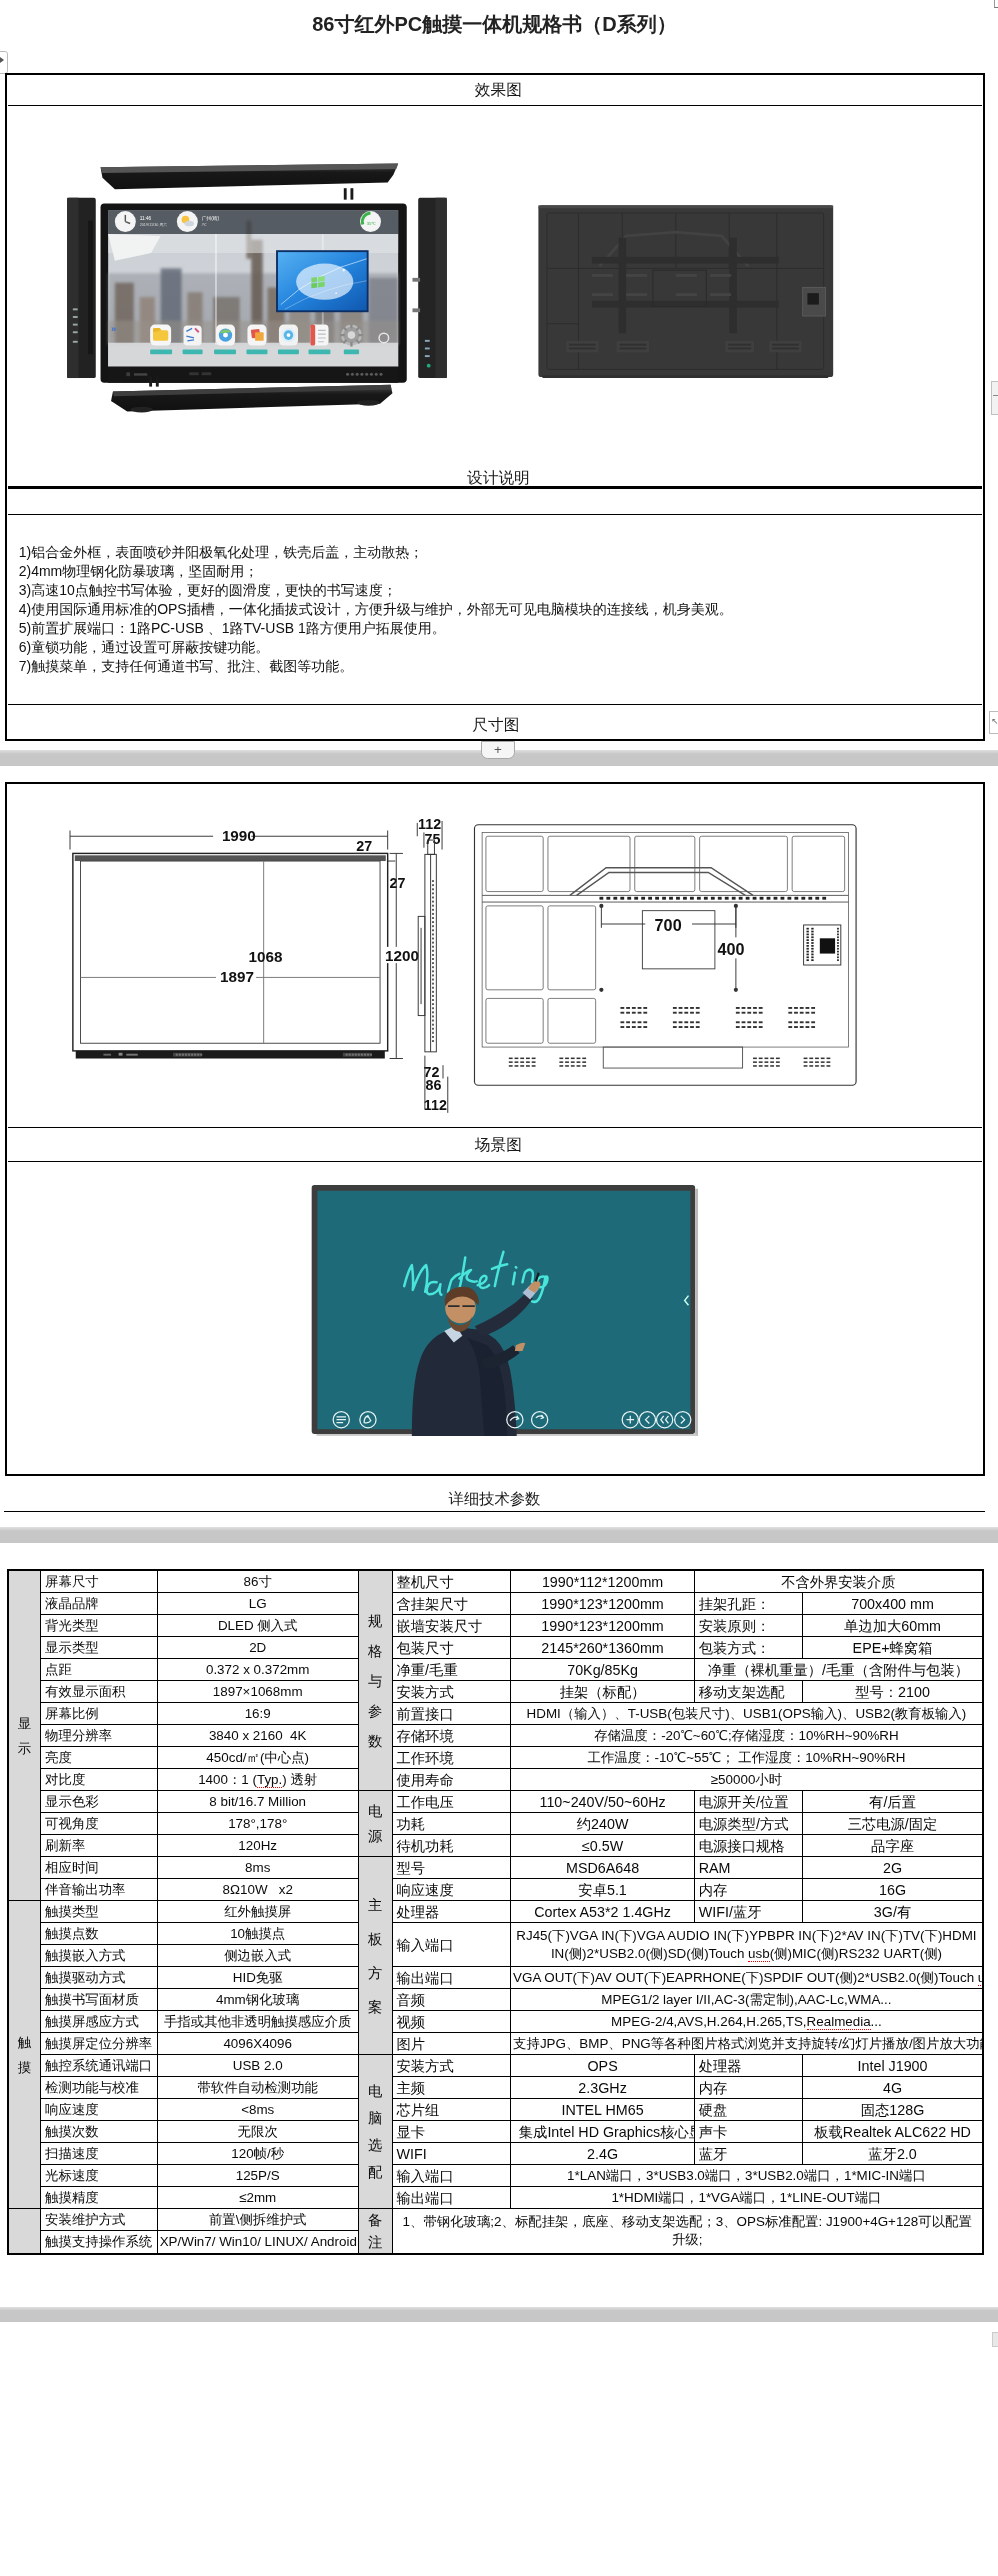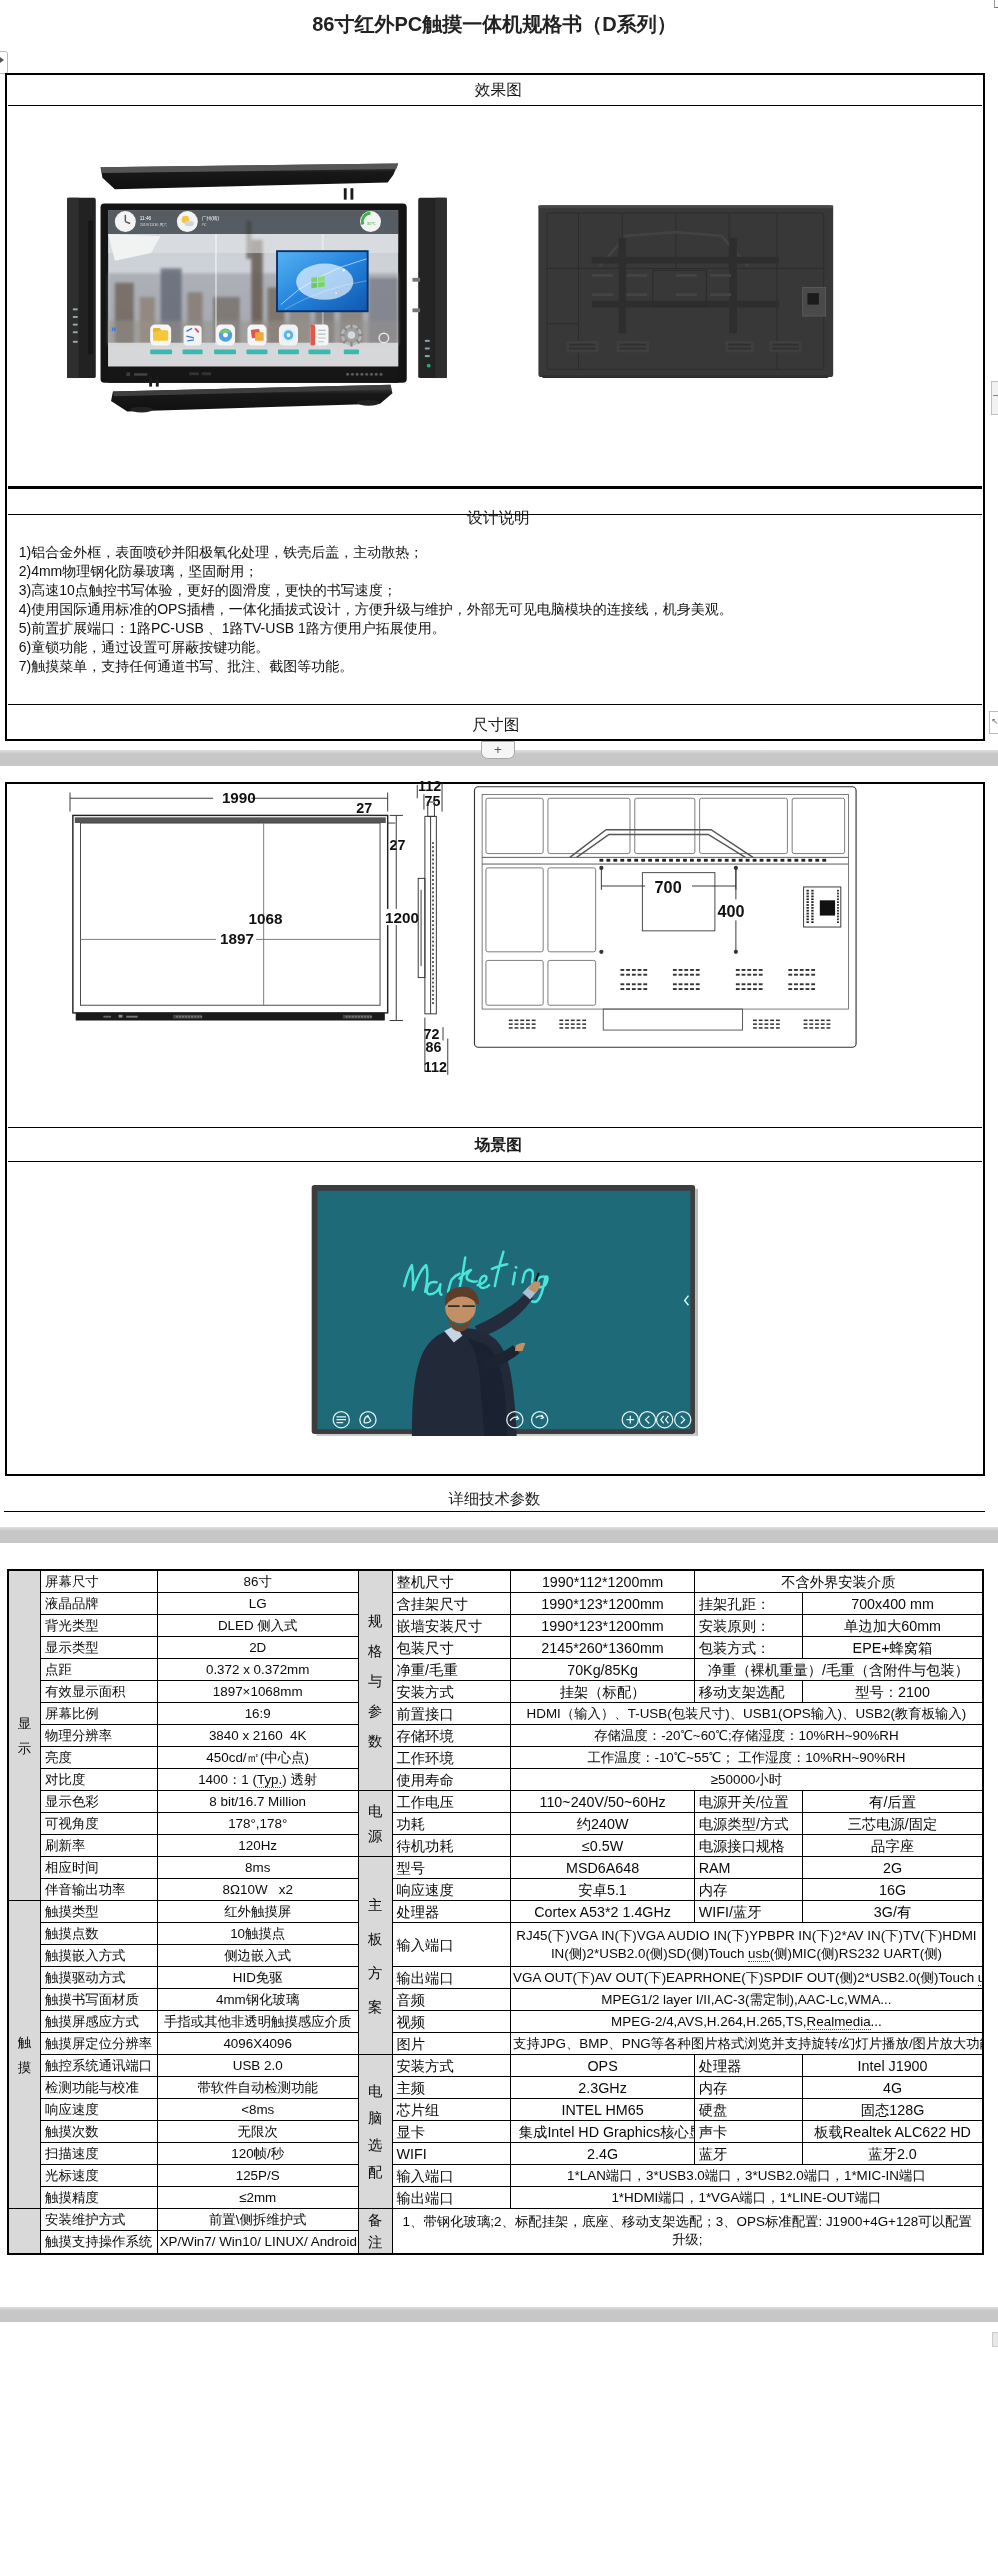--- a/index.html
+++ b/index.html
@@ -270,21 +270,21 @@
   <rect x="755" y="249" width="24" height="2"></rect>
           <rect x="755" y="253" width="24" height="2"></rect>
   <rect x="801" y="249" width="28" height="2"></rect>
           <rect x="801" y="253" width="28" height="2"></rect>
  </g>
  <rect x="560" y="282" width="300" height="3" rx="1" fill="#2f2f2f"></rect>
 </g>
 </svg></div>
 
 <div class="abs" style="left:7.6px;top:486px;width:974px;height:2.9px;background:#000;"></div>
-<div class="abs hdr" style="left:7.6px;top:508px;">设计说明</div>
+<div class="abs hdr" style="left:7.6px;top:468px;">设计说明</div>
 <div class="abs" style="left:7.6px;top:514px;width:974px;height:1px;background:#000;"></div>
 
 <div class="abs" style="left:6.7px;top:543px;width:972px;font-size:14px;line-height:19px;color:#111;padding-left:12px;">
 1)铝合金外框，表面喷砂并阳极氧化处理，铁壳后盖，主动散热；<br>
 2)4mm物理钢化防暴玻璃，坚固耐用；<br>
 3)高速10点触控书写体验，更好的圆滑度，更快的书写速度；<br>
 4)使用国际通用标准的OPS插槽，一体化插拔式设计，方便升级与维护，外部无可见电脑模块的连接线，机身美观。<br>
 5)前置扩展端口：1路PC-USB 、1路TV-USB 1路方便用户拓展使用。<br>
 6)童锁功能，通过设置可屏蔽按键功能。<br>
 7)触摸菜单，支持任何通道书写、批注、截图等功能。
@@ -294,21 +294,21 @@
 <div class="abs hdr" style="left:5px;top:715px;">尺寸图</div>
 
 <div class="abs" style="left:0;top:750px;width:998px;height:16px;background:linear-gradient(#e0e0e0 0%,#c7c7c7 25%,#c7c7c7 100%);"></div>
 
 <div class="abs" style="left:481px;top:741px;width:32px;height:16px;background:#f6f6f6;border:1px solid #a8a8a8;border-radius:0 0 6.7px 6.7px;text-align:center;font-size:13.4px;color:#555;line-height:15.3px;">+</div>
 
 <div class="abs" style="left:989px;top:711px;width:9.5px;height:21px;border:1px solid #bbb;background:#fff;font-size:8.6px;color:#666;text-align:center;line-height:19px;">↖</div>
 
 <div class="abs cell" style="left:4.8px;top:782px;width:980px;height:694px;border:2.9px solid #000;background:#fff;"></div>
 
-<div class="abs" id="dimensionArea" style="left:7.6px;top:756px;width:834px;height:343px;"><svg width="974" height="343" viewBox="0 0 1021 359" font-family="Liberation Sans,sans-serif">
+<div class="abs" id="dimensionArea" style="left:7.6px;top:794px;width:834px;height:343px;"><svg width="974" height="343" viewBox="0 0 1021 359" font-family="Liberation Sans,sans-serif">
       <g stroke="#333" fill="none" stroke-width="1">
         <line x1="65" y1="44" x2="398" y2="44"></line>
         <line x1="65" y1="38" x2="65" y2="58"></line>
         <line x1="398" y1="38" x2="398" y2="58"></line>
       </g>
       <rect x="215" y="34" width="40" height="18" fill="#fff"></rect>
       <text x="242" y="49" font-size="16" font-weight="bold" fill="#111" text-anchor="middle">1990</text>
       <rect x="68" y="62" width="330" height="207" fill="#fff" stroke="#222" stroke-width="1.5"></rect>
       <rect x="70" y="64" width="326" height="6" fill="#555"></rect>
       <rect x="76" y="70" width="314" height="191" fill="none" stroke="#444" stroke-width="1"></rect>
@@ -647,21 +647,21 @@
       <rect x="852" y="280" width="4" height="1.6" fill="#333"></rect>
       <rect x="858" y="280" width="4" height="1.6" fill="#333"></rect>
       <rect x="834" y="284" width="4" height="1.6" fill="#333"></rect>
       <rect x="840" y="284" width="4" height="1.6" fill="#333"></rect>
       <rect x="846" y="284" width="4" height="1.6" fill="#333"></rect>
       <rect x="852" y="284" width="4" height="1.6" fill="#333"></rect>
       <rect x="858" y="284" width="4" height="1.6" fill="#333"></rect>
     </svg></div>
 
 <div class="abs" style="left:7.6px;top:1127px;width:974px;height:1px;background:#000;"></div>
-<div class="abs hdr" style="left:7.6px;top:1135px;font-weight:bold;">场景图</div>
+<div class="abs hdr" style="left:7.6px;top:1135px;">场景图</div>
 <div class="abs" style="left:7.6px;top:1161px;width:974px;height:1px;background:#000;"></div>
 
 <div class="abs" id="sceneArea" style="left:305px;top:1183px;width:393px;height:253px;"><svg width="393" height="253" viewBox="0 0 412 265">
 
 <rect x="7" y="2" width="402" height="261" rx="3" fill="#3d3d3d"></rect>
 <rect x="409" y="6" width="3" height="259" fill="#b9b9b9"></rect>
 <rect x="12" y="263" width="399" height="2" fill="#c9c9c9"></rect>
 
 <rect x="13" y="8" width="391" height="250" fill="#1f6a79"></rect>
 

